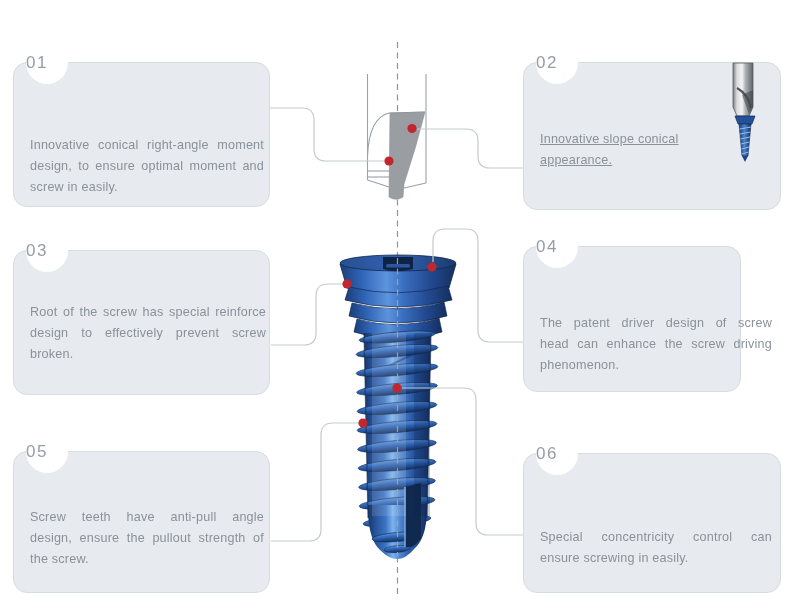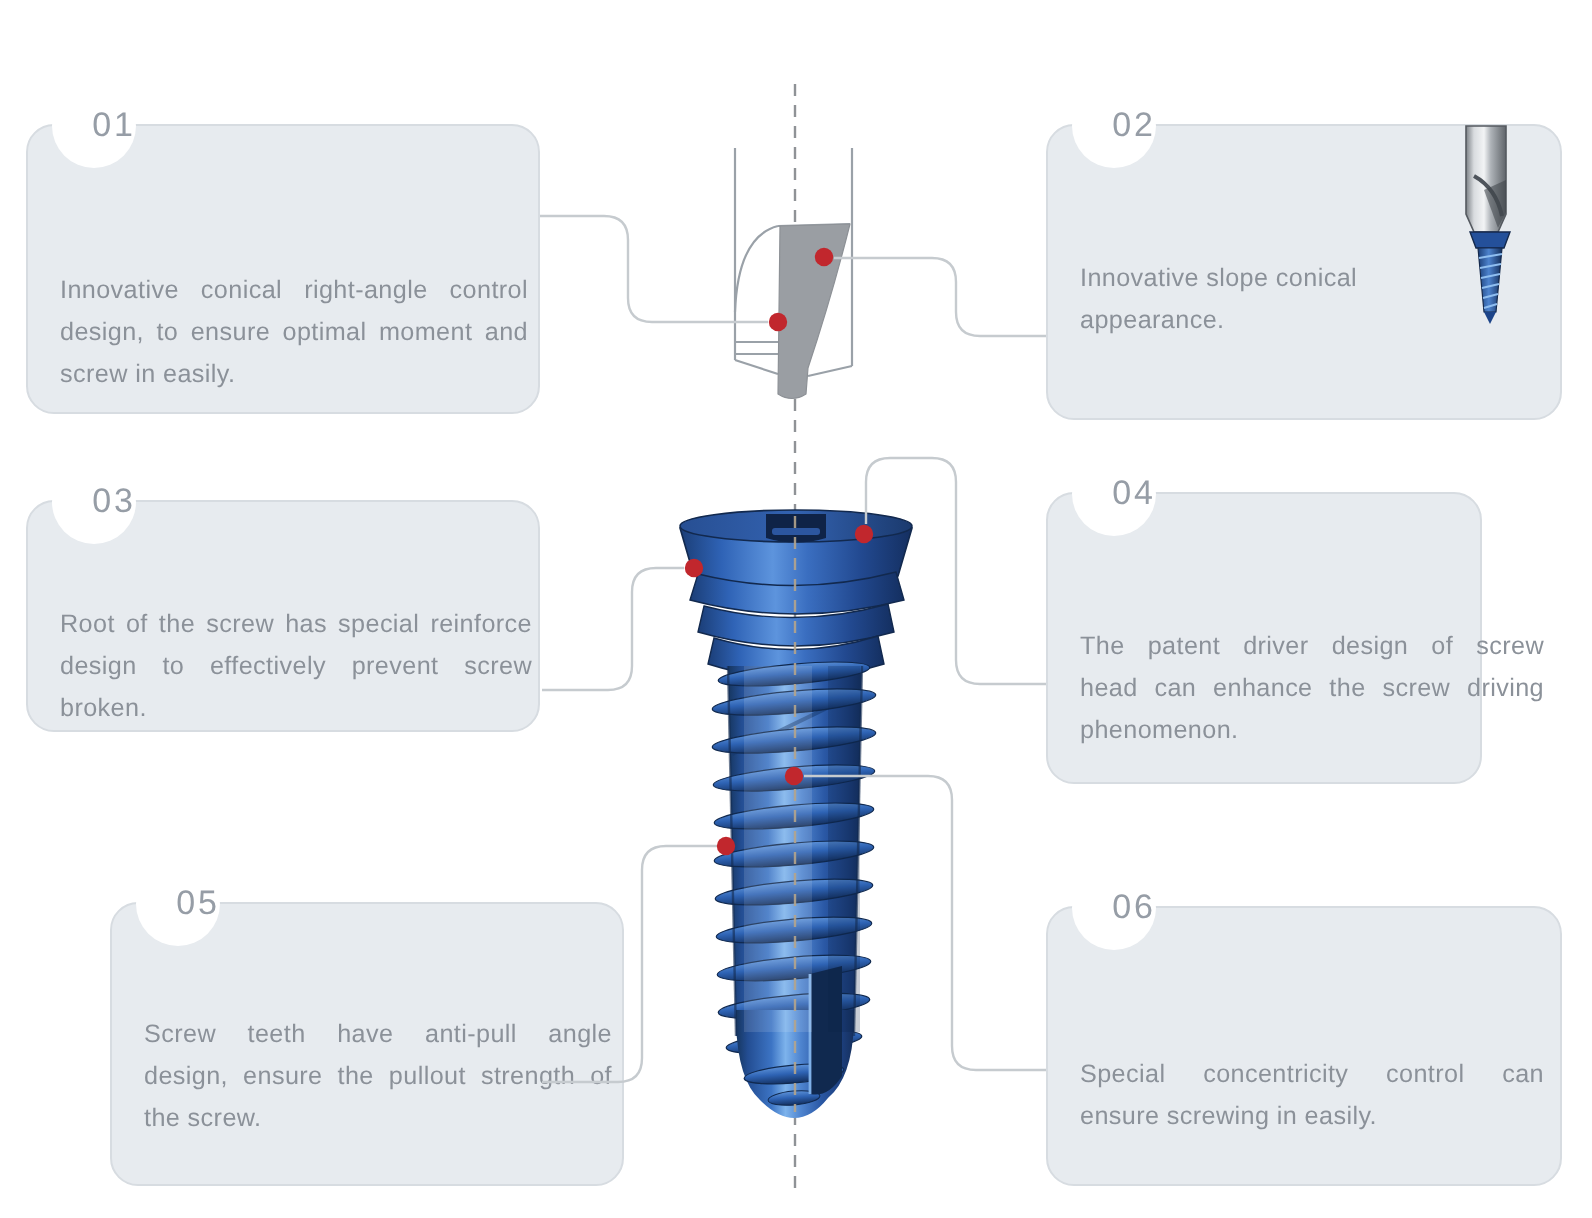--- a/index.html
+++ b/index.html
@@ -10,63 +10,63 @@
   .feature-box{
     position:absolute;
     background:var(--box-fill,#e7ebef);
     border:1px solid var(--box-border,#d7dce1);
     border-radius:14px;
     box-sizing:border-box;
   }
   .notch{
     position:absolute;top:-21px;left:12px;width:42px;height:42px;
     background:#ffffff;border-radius:50%;
-    display:flex;align-items:center;justify-content:flex-end;
+    display:flex;align-items:center;justify-content:flex-start;
   }
   .notch span{
     color:var(--num-color,#969da6);
     font-size:17px;letter-spacing:1.5px;font-weight:400;
   }
   .feature-text{
     position:absolute;left:16px;
     color:var(--text-color,#8b9199);
     font-size:12.6px;line-height:21px;letter-spacing:.2px;
   }
   .jline{text-align:justify;text-align-last:justify;white-space:nowrap;}
   .jline.last{text-align-last:left;}
-  .ragged .jline{text-align:left;text-align-last:left;}
+  .ragged .jline{text-align:left;text-align-last:left;text-decoration:underline;}
   svg.overlay{position:absolute;left:0;top:0;pointer-events:none;}
 </style>
 </head>
 <body>
 
 <div class="canvas">
 
   <div class="feature-box" style="left:13px;top:62px;width:257px;height:145px;">
     <div class="notch">
         <span>01</span>
       </div>
     <div class="feature-text" style="top:72px;width:234px;">
-        <div class="jline">Innovative conical right-angle control</div>
+        <div class="jline">Innovative conical right-angle moment</div>
         <div class="jline">design, to ensure optimal moment and</div>
         <div class="jline last">screw in easily.</div>
       </div>
   </div>
 
   <div class="feature-box" style="left:523px;top:62px;width:258px;height:148px;">
     <div class="notch">
         <span>02</span>
       </div>
     <div class="feature-text ragged" style="top:66px;width:196px;">
         <div class="jline">Innovative slope conical</div>
         <div class="jline last">appearance.</div>
       </div>
   </div>
 
-  <div class="feature-box" style="left:13px;top:250px;width:257px;height:116px;">
+  <div class="feature-box" style="left:13px;top:250px;width:257px;height:145px;">
     <div class="notch">
         <span>03</span>
       </div>
     <div class="feature-text" style="top:51px;width:236px;">
         <div class="jline">Root of the screw has special reinforce</div>
         <div class="jline">design to effectively prevent screw</div>
         <div class="jline last">broken.</div>
       </div>
   </div>
 
@@ -74,21 +74,21 @@
     <div class="notch">
         <span>04</span>
       </div>
     <div class="feature-text" style="top:66px;width:232px;">
         <div class="jline">The patent driver design of screw</div>
         <div class="jline">head can enhance the screw driving</div>
         <div class="jline last">phenomenon.</div>
       </div>
   </div>
 
-  <div class="feature-box" style="left:13px;top:451px;width:257px;height:142px;margin-left:42px;">
+  <div class="feature-box" style="left:13px;top:451px;width:257px;height:142px;">
     <div class="notch">
         <span>05</span>
       </div>
     <div class="feature-text" style="top:55px;width:234px;">
         <div class="jline">Screw teeth have anti-pull angle</div>
         <div class="jline">design, ensure the pullout strength of</div>
         <div class="jline last">the screw.</div>
       </div>
   </div>
 

